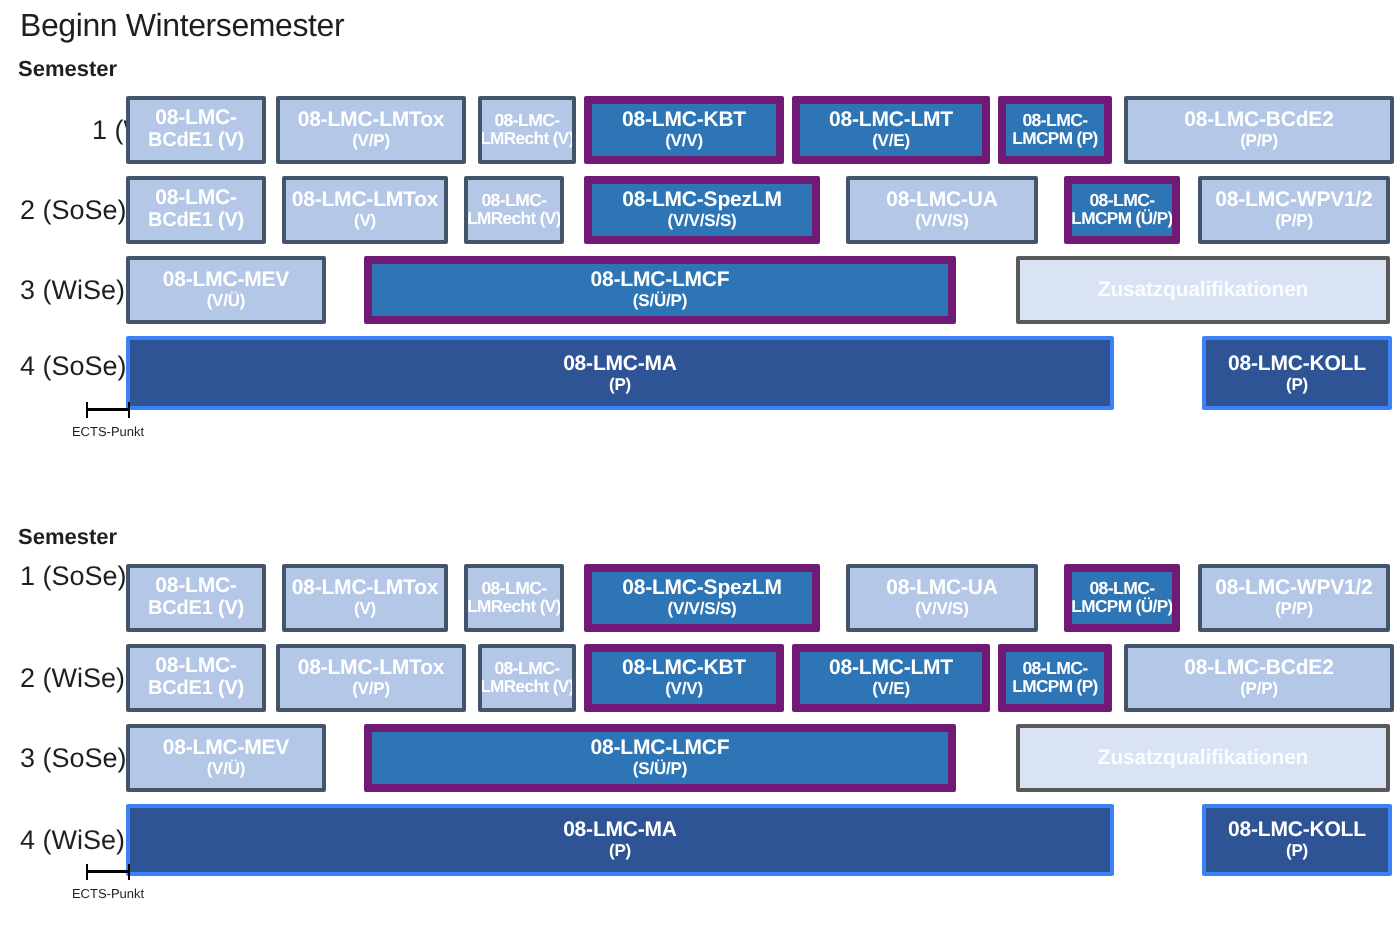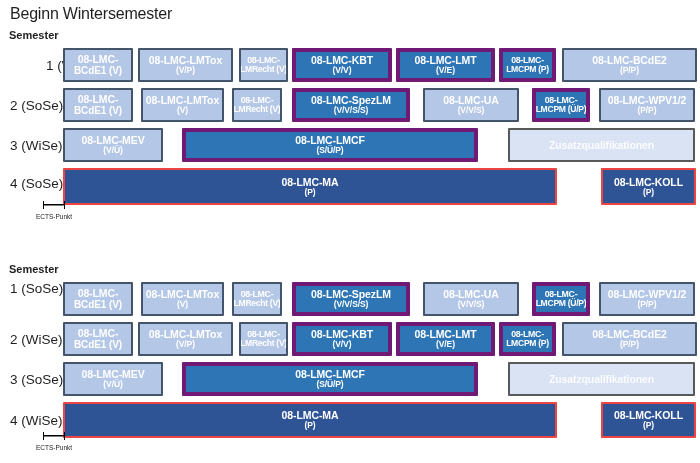--- a/index.html
+++ b/index.html
@@ -21,21 +21,21 @@
   }
   .module-box .l1{font-size:10.5px;font-weight:700;white-space:nowrap;}
   .module-box .l2{font-size:8.5px;font-weight:700;white-space:nowrap;}
   .module-box .l2n{font-size:10px;}
   .module-box.small{letter-spacing:-0.3px;}
   .module-box.small .l1{font-size:8.8px;}
   .module-box.small .l2{font-size:8px;}
   .module-box.small .l2n{font-size:8.6px;}
   .module-box.light{background:#b4c7e7;border:2px solid #44546a;}
   .module-box.medium{background:#2e75b6;border:4px solid #701a75;}
-  .module-box.navy{background:#2f5496;border:2px solid #ef4444;}
+  .module-box.navy{background:#2f5496;border:2px solid #3b82f6;}
   .module-box.extra{background:#dae3f3;border:2px solid #595959;color:#fbfcff;}
   .ects-bracket{
     position:absolute;left:43px;width:20px;height:8px;
     border-left:1.5px solid #000;border-right:1.5px solid #000;
     background:linear-gradient(#000,#000) center/100% 1.5px no-repeat;
   }
   #ects-winter{top:201px}
   #ects-summer{top:432px}
   .ects-text{position:absolute;left:32px;width:44px;text-align:center;font-size:6.5px;color:#1f1f1f;white-space:nowrap;}
   #ects-label-winter{top:213px}

